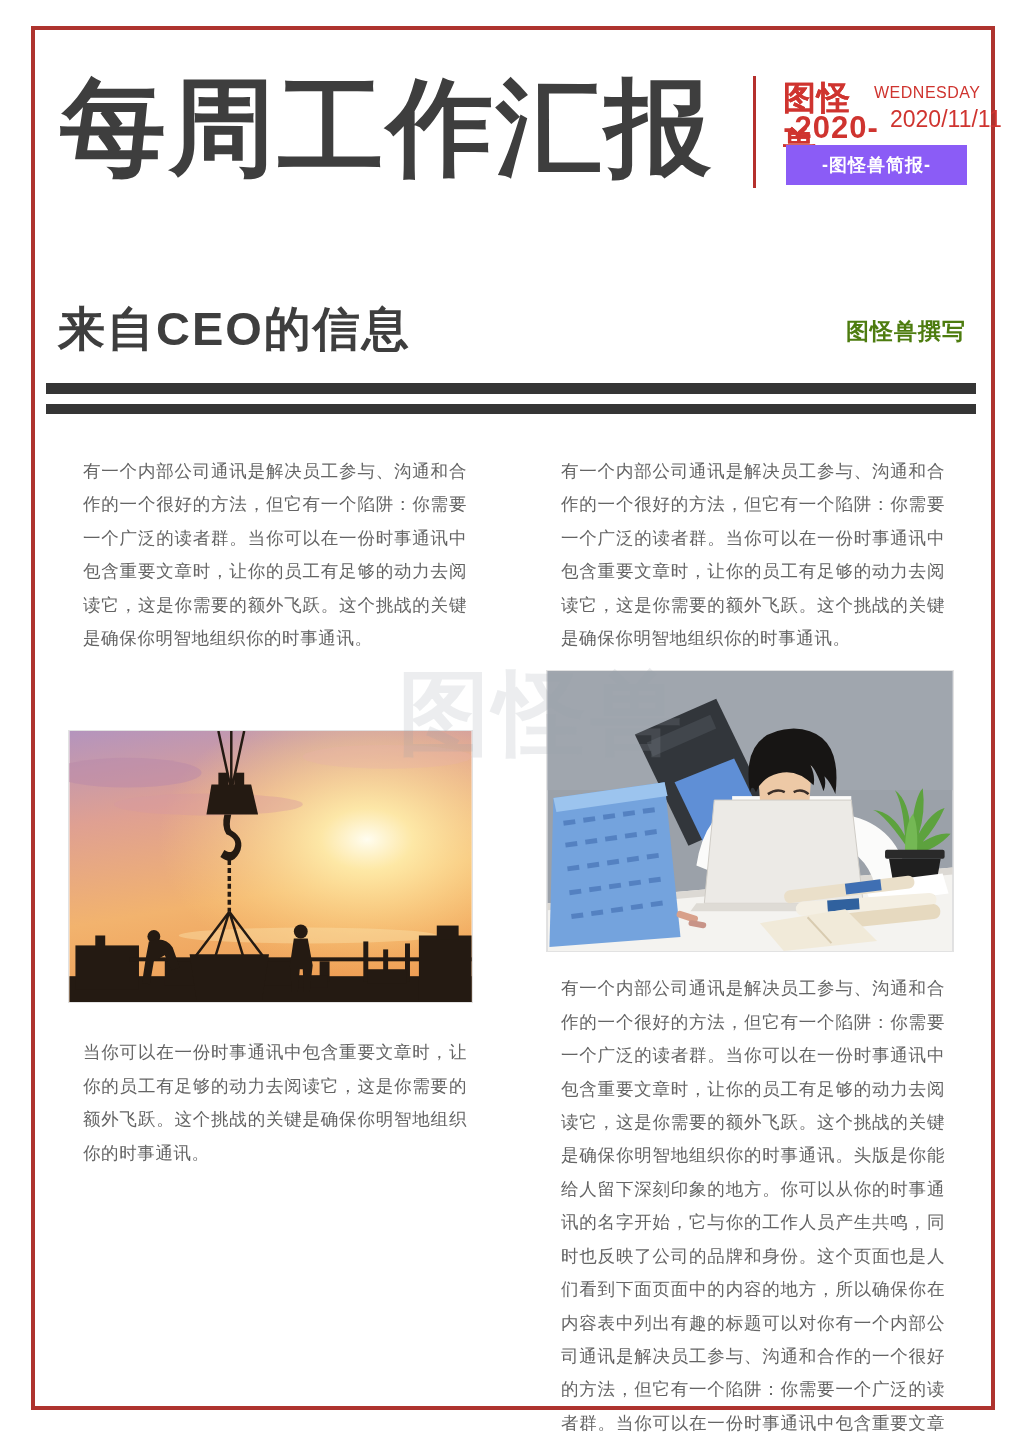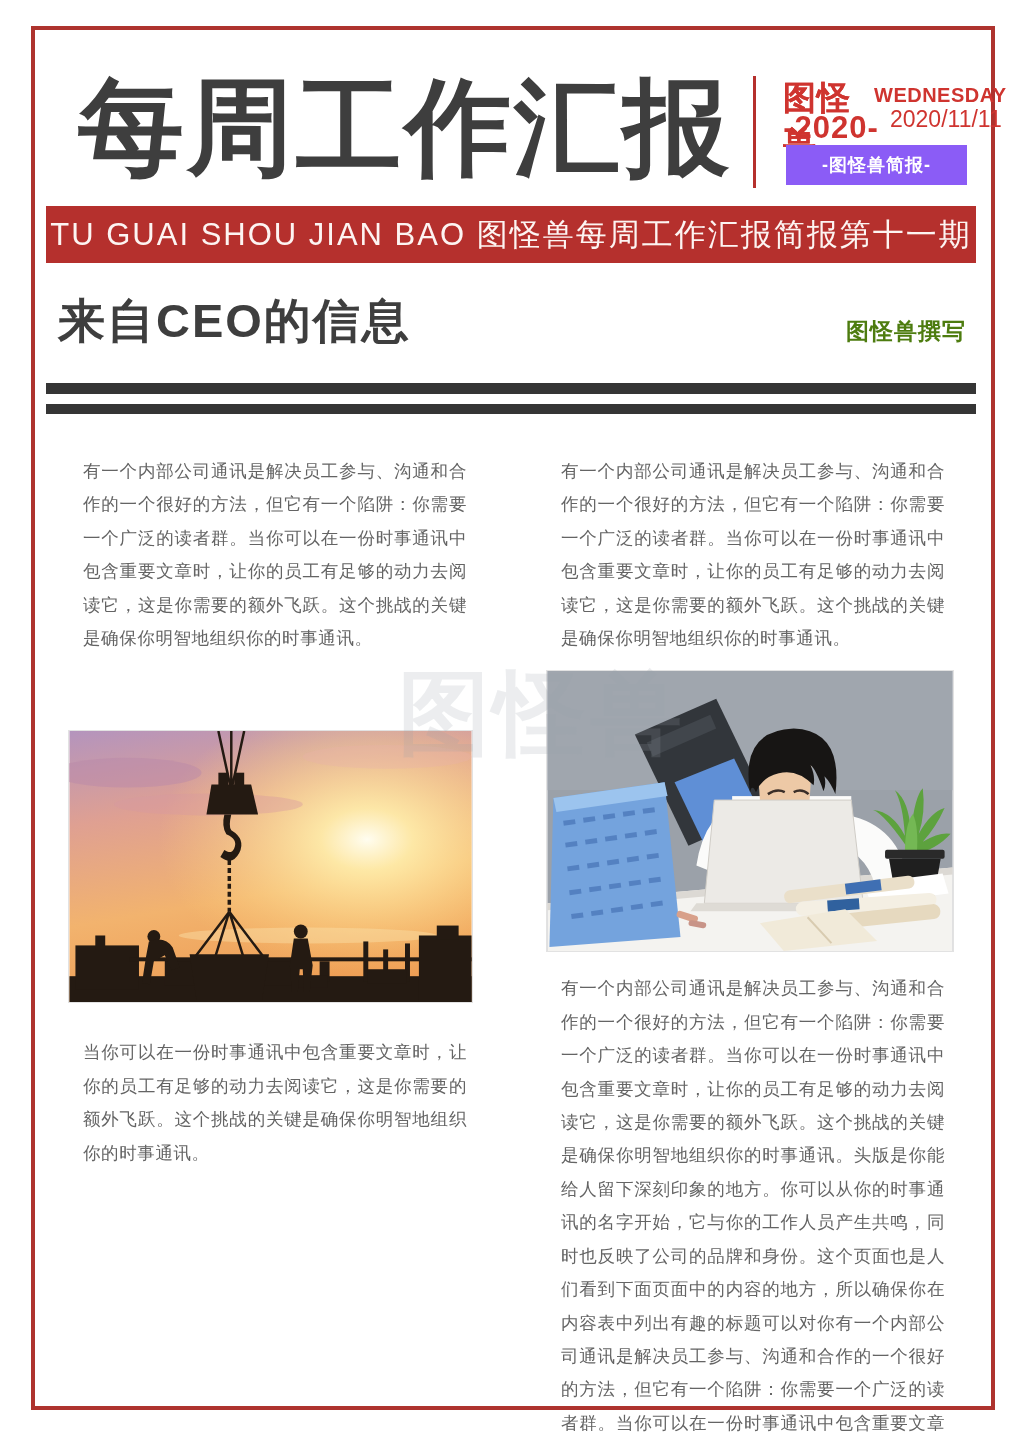--- a/index.html
+++ b/index.html
@@ -11,58 +11,58 @@
   .page { position: absolute; inset: 0; background: #ffffff; }
   .frame {
     position: absolute; left: 31px; top: 26px; width: 964px; height: 1384px;
     border: 4px solid #ae332e; pointer-events: none;
   }
 
   
   .masthead-title {
     position: absolute; left: 60px; top: 58px; width: 690px; height: 138px;
     font-size: 106px; font-weight: 700; color: #3e3e3e; letter-spacing: 3px;
-    line-height: 138px; white-space: nowrap; text-align: center;
+    line-height: 138px; white-space: nowrap;
   }
   .head-divider {
     position: absolute; left: 753px; top: 76px; width: 3px; height: 112px;
     background: #b5302d;
   }
   .brand-logo {
     position: absolute; left: 783px; top: 76px; width: 92px; height: 38px;
     font-size: 33px; font-weight: 700; color: #cf342f; letter-spacing: 1px;
     text-shadow: 0 0 0.6px #cf342f;
   }
   .brand-year {
     position: absolute; left: 776px; top: 110px; width: 110px; height: 36px;
     font-size: 31px; font-weight: 700; color: #cf342f; letter-spacing: 1px; text-align: center;
   }
   .brand-weekday {
     position: absolute; left: 874px; top: 84px; width: 100px;
-    font-size: 20px; font-weight: 700; color: #cf342f; letter-spacing: 0.5px;
+    font-size: 16px; font-weight: 400; color: #cf342f; letter-spacing: 0.5px;
   }
   .brand-date {
     position: absolute; left: 890px; top: 106px; width: 104px;
     font-size: 23px; font-weight: 400; color: #cf342f; text-align: right;
   }
   .brand-badge {
     position: absolute; left: 786px; top: 145px; width: 181px; height: 40px;
     background: #8b5cf6; color: #ffffff; font-size: 18px; font-weight: 700;
     display: flex; align-items: center; justify-content: center; letter-spacing: 1px;
   }
   .banner {
     position: absolute; left: 46px; top: 206px; width: 930px; height: 57px;
     background: #b5302d; color: #fdf4f2; display: flex; align-items: center;
     justify-content: center; font-size: 31px; font-weight: 500; letter-spacing: 2px;
     white-space: nowrap;
   }
 
   
   .section-title {
-    position: absolute; left: 58px; top: 290px; font-size: 47px; font-weight: 600;
+    position: absolute; left: 58px; top: 298px; font-size: 47px; font-weight: 600;
     color: #3e3e3e; letter-spacing: 2px;
   }
   .section-byline {
     position: absolute; right: 58px; top: 316px; font-size: 23px; font-weight: 700;
     color: #4d7c0f; letter-spacing: 1px;
   }
   .rule { position: absolute; left: 46px; width: 930px; background: #353535; }
   .rule-1 { top: 383px; height: 11px; }
   .rule-2 { top: 404px; height: 10px; }
 
@@ -96,21 +96,20 @@
 <div class="page">
   <div class="frame"></div>
 
   <div class="masthead-title">每周工作汇报</div>
   <div class="head-divider"></div>
   <div class="brand-logo">图怪兽</div>
   <div class="brand-year">-2020-</div>
   <div class="brand-weekday">WEDNESDAY</div>
   <div class="brand-date">2020/11/11</div>
   <div class="brand-badge">-图怪兽简报-</div>
-  <div class="banner">TU GUAI SHOU JIAN BAO 图怪兽每周工作汇报简报第十一期</div>
 
   <div class="section-title">来自CEO的信息</div>
   <div class="section-byline">图怪兽撰写</div>
   <div class="rule rule-1"></div>
   <div class="rule rule-2"></div>
 
   <div class="col col-left">
     <p>有一个内部公司通讯是解决员工参与、沟通和合作的一个很好的方法，但它有一个陷阱：你需要一个广泛的读者群。当你可以在一份时事通讯中包含重要文章时，让你的员工有足够的动力去阅读它，这是你需要的额外飞跃。这个挑战的关键是确保你明智地组织你的时事通讯。</p>
     <div class="gap"></div>
     <div class="photo-wrap-left">

